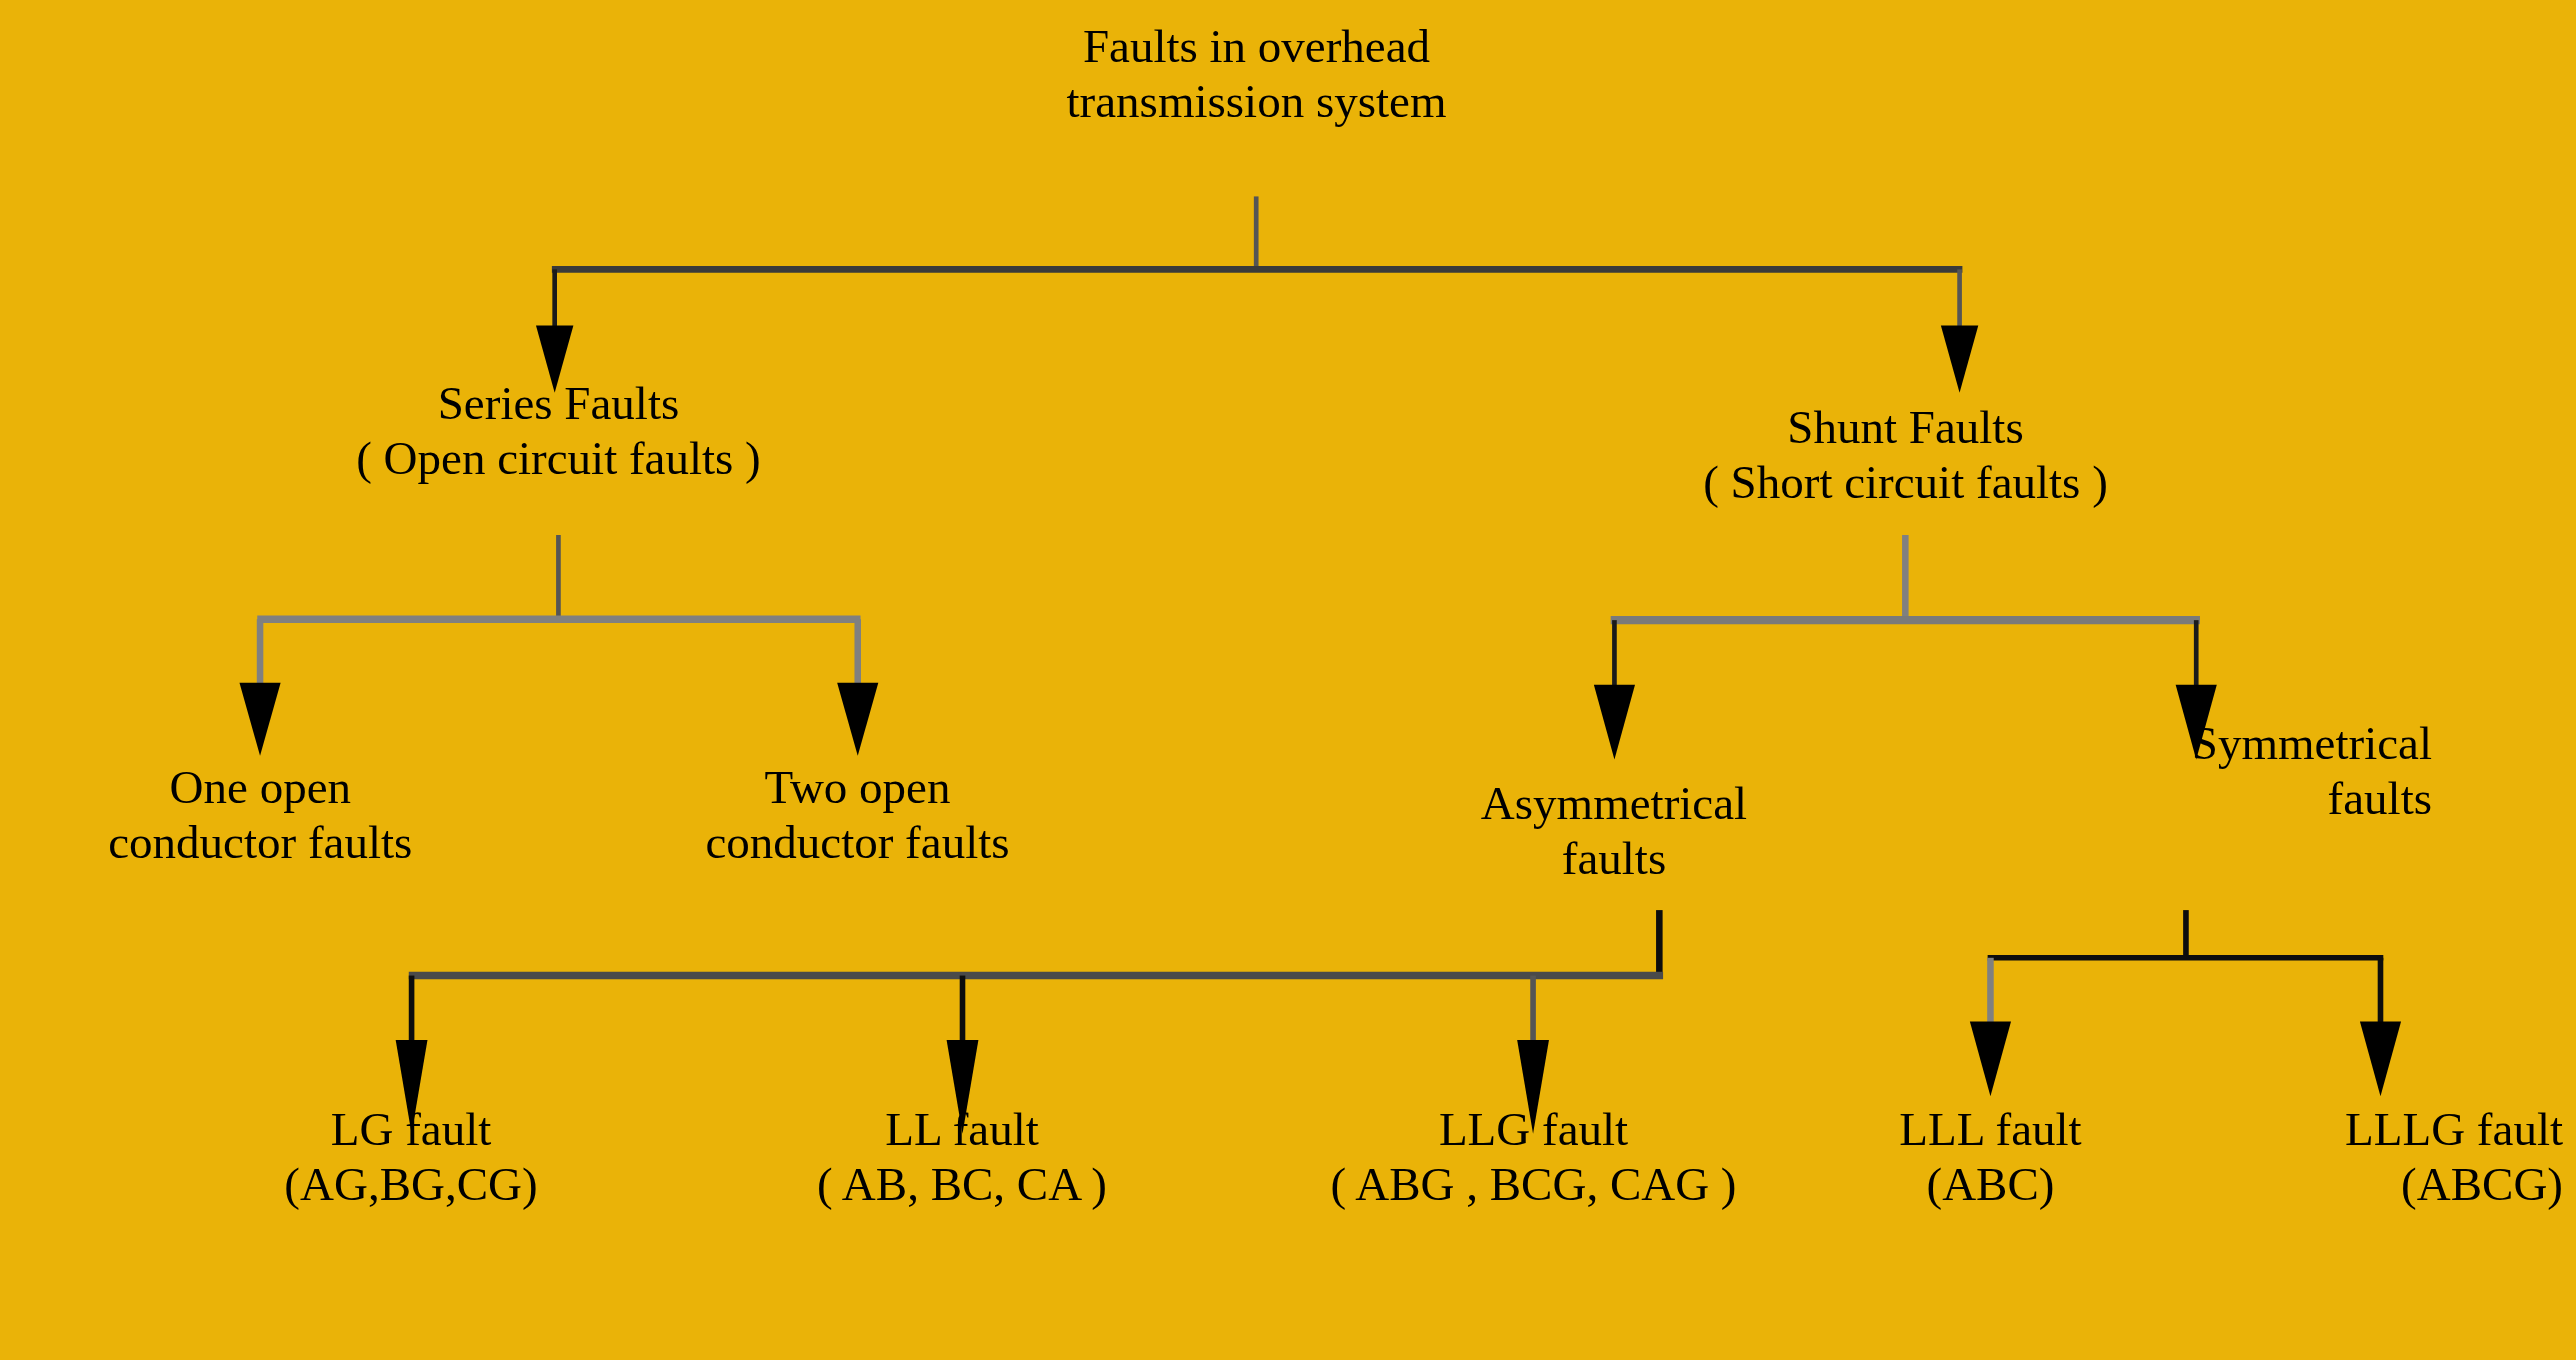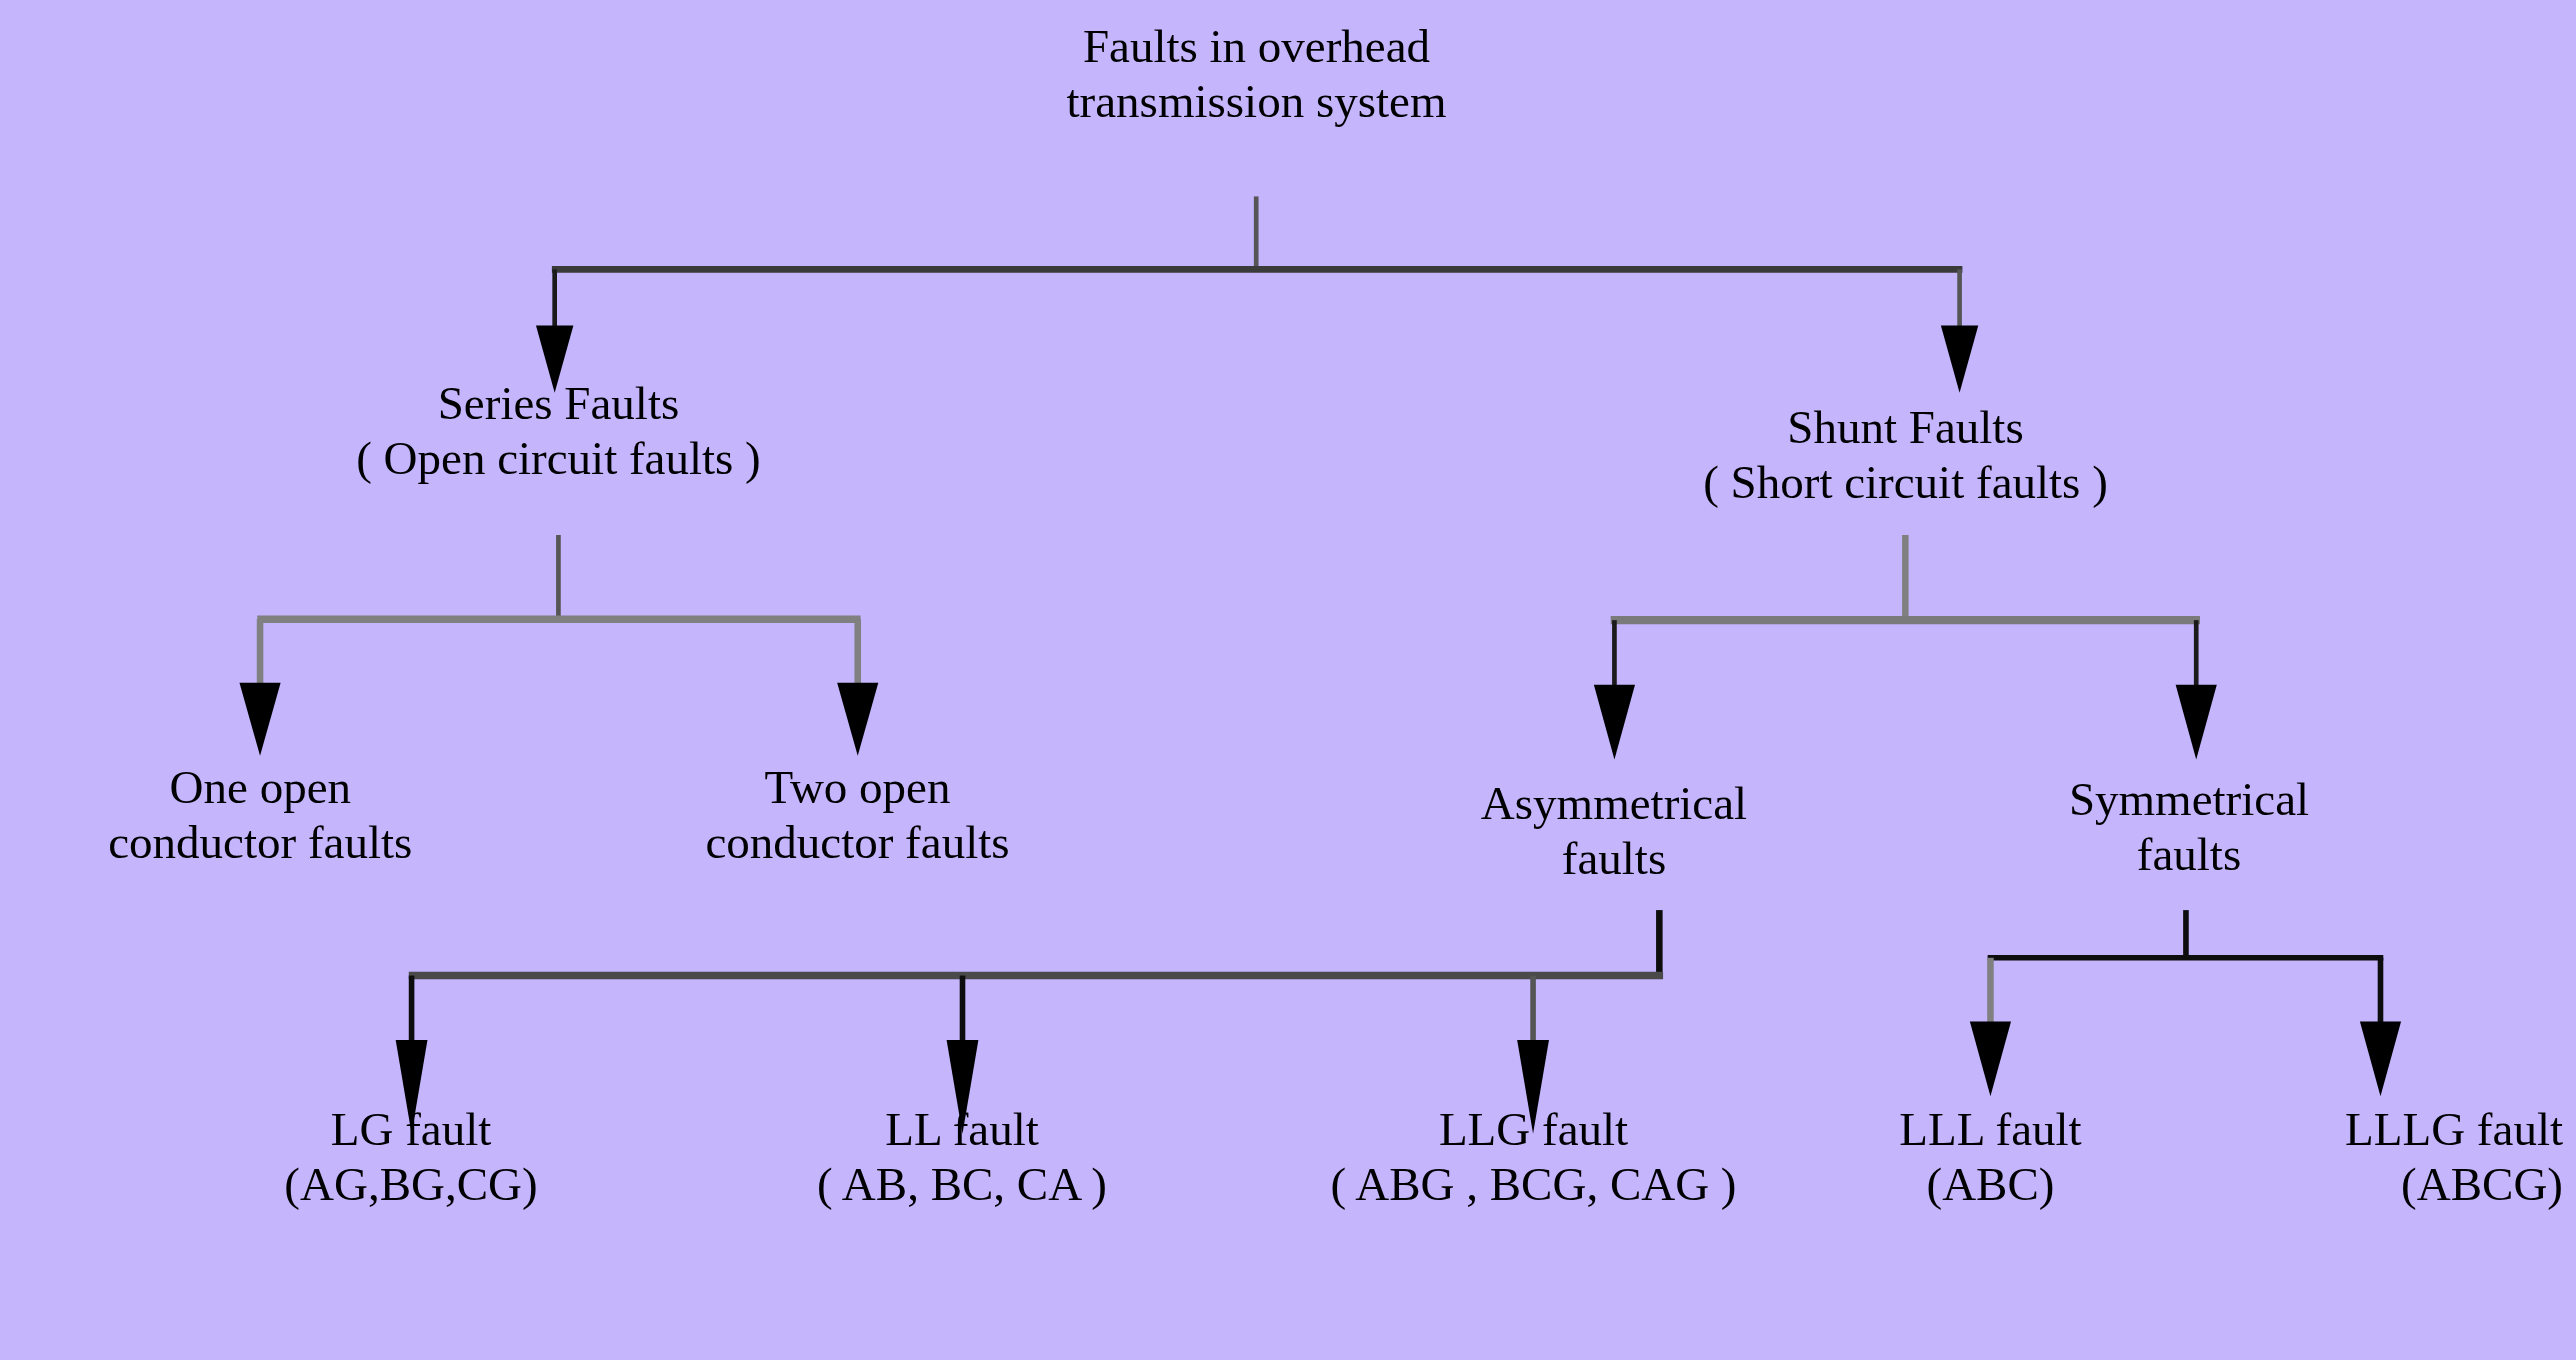--- a/index.html
+++ b/index.html
@@ -4,21 +4,21 @@
 <style>
   html, body {
     margin: 0;
     padding: 0;
     background: #ffffff;
   }
   #canvas {
     position: relative;
     width: 2576px;
     height: 1360px;
-    background: #c4b5fd;
+    background: #eab308;
     font-family: "Liberation Serif", "DejaVu Serif", serif;
     overflow: hidden;
   }
   svg.edges {
     position: absolute;
     left: 0;
     top: 0;
     width: 2576px;
     height: 1360px;
     pointer-events: none;
@@ -131,21 +131,21 @@
   <div class="node t-lvl3" style="left:586px; top:760px; width:543px;">
     <span class="ln">Two open</span>
     <span class="ln">conductor faults</span>
   </div>
 
   <div class="node t-lvl3" style="left:1371px; top:776px; width:486px;">
     <span class="ln">Asymmetrical</span>
     <span class="ln">faults</span>
   </div>
 
-  <div class="node t-lvl3" style="left:1946px; top:772px; width:486px;">
+  <div class="node t-lvl3" style="left:1946px; top:716px; width:486px;text-align:right;">
     <span class="ln">Symmetrical</span>
     <span class="ln">faults</span>
   </div>
 
   <div class="node t-leaf" style="left:168px; top:1102px; width:486px;">
     <span class="ln">LG fault</span>
     <span class="ln">(AG,BG,CG)</span>
   </div>
 
   <div class="node t-leaf" style="left:719px; top:1102px; width:486px;">

